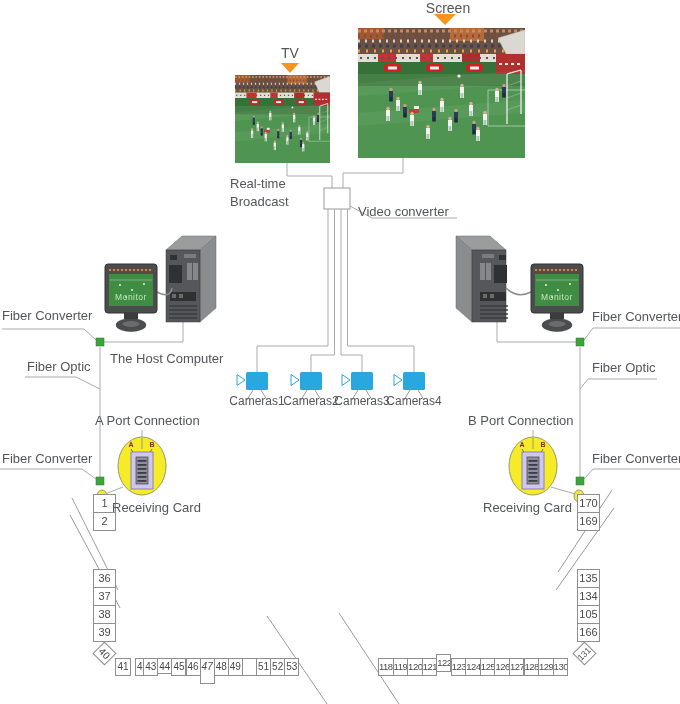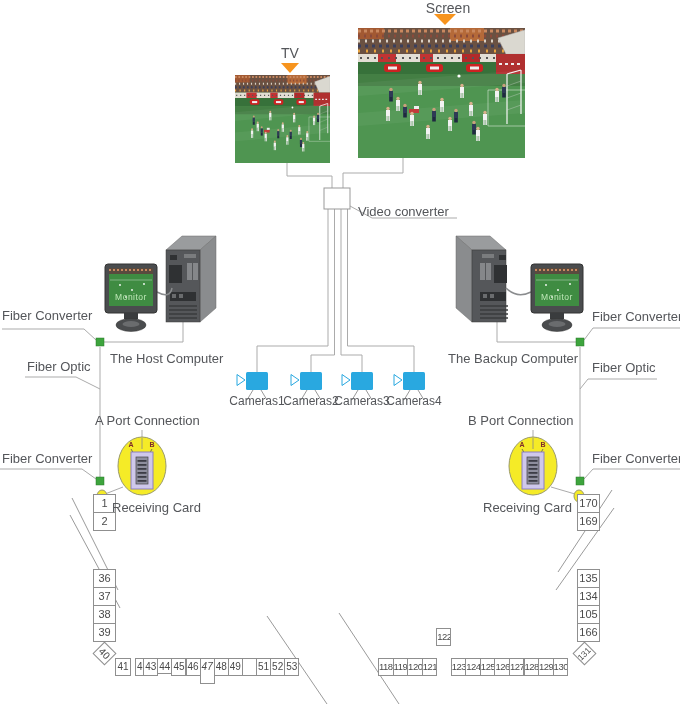--- a/index.html
+++ b/index.html
@@ -255,32 +255,35 @@
     <rect x="96" y="477" width="8" height="8" fill="#3DA43D" stroke="#2A7A2A" stroke-width="0.5"></rect>
     <rect x="576" y="338" width="8" height="8" fill="#3DA43D" stroke="#2A7A2A" stroke-width="0.5"></rect>
     <rect x="576" y="477" width="8" height="8" fill="#3DA43D" stroke="#2A7A2A" stroke-width="0.5"></rect>
     <ellipse cx="102" cy="496" rx="5" ry="6" fill="#F5EB27" stroke="#9A9A6A"></ellipse>
     <ellipse cx="579" cy="496" rx="5" ry="6" fill="#F5EB27" stroke="#9A9A6A"></ellipse>
   </g>
 </svg>
 
 <div class="lbl big center" style="left:418px;top:0px;width:60px;">Screen</div>
 <div class="lbl big center" style="left:264px;top:45px;width:52px;">TV</div>
+<div class="lbl" style="left:230px;top:176px;">
+  <div>Real-time</div>
+  <div style="margin-top:3px;">Broadcast</div>
+</div>
 <div class="lbl" style="left:358px;top:204px;">Video converter</div>
 
 <div class="cam-lbl" style="left:227px;top:394px;">Cameras1</div>
 <div class="cam-lbl" style="left:281px;top:394px;">Cameras2</div>
 <div class="cam-lbl" style="left:332px;top:394px;">Cameras3</div>
 <div class="cam-lbl" style="left:384px;top:394px;">Cameras4</div>
 
 <div class="monitor-lbl" style="left:108px;top:292px;">Monitor</div>
 <div class="monitor-lbl" style="left:534px;top:292px;">Monitor</div>
 
 <div class="lbl" style="left:110px;top:351px;">The Host Computer</div>
-<div class="lbl" style="left:448px;top:351px;">The Backup Computer</div>
 
 <div class="lbl" style="left:2px;top:308px;">Fiber Converter</div>
 <div class="lbl" style="left:592px;top:309px;">Fiber Converter</div>
 <div class="lbl" style="left:2px;top:451px;">Fiber Converter</div>
 <div class="lbl" style="left:592px;top:451px;">Fiber Converter</div>
 <div class="lbl" style="left:27px;top:359px;">Fiber Optic</div>
 <div class="lbl" style="left:592px;top:360px;">Fiber Optic</div>
 
 <div class="lbl" style="left:95px;top:413px;">A Port Connection</div>
 <div class="lbl" style="left:468px;top:413px;">B Port Connection</div>
@@ -317,21 +320,21 @@
       <div class="cell" style="left: 213.7px; top: 658px; width: 15.1px; height: 18px; font-size: 10px; line-height: 16px;">48</div>
       <div class="cell" style="left: 227.8px; top: 658px; width: 15.1px; height: 18px; font-size: 10px; line-height: 16px;">49</div>
       <div class="cell" style="left: 241.9px; top: 658px; width: 15.1px; height: 18px; font-size: 10px; line-height: 16px; padding-left: 48px;">50</div>
       <div class="cell" style="left: 256px; top: 658px; width: 15.1px; height: 18px; font-size: 10px; line-height: 16px;">51</div>
       <div class="cell" style="left: 270.1px; top: 658px; width: 15.1px; height: 18px; font-size: 10px; line-height: 16px;">52</div>
       <div class="cell" style="left: 284.2px; top: 658px; width: 15.1px; height: 18px; font-size: 10px; line-height: 16px;">53</div>
       <div class="cell" style="left: 378px; top: 658px; width: 15.55px; height: 18px; font-size: 9.5px; line-height: 16px; letter-spacing: -0.5px;">118</div>
       <div class="cell" style="left: 392.55px; top: 658px; width: 15.55px; height: 18px; font-size: 9.5px; line-height: 16px; letter-spacing: -0.5px;">119</div>
       <div class="cell" style="left: 407.1px; top: 658px; width: 15.55px; height: 18px; font-size: 9.5px; line-height: 16px; letter-spacing: -0.5px; text-align: right;">120</div>
       <div class="cell" style="left: 421.65px; top: 658px; width: 15.55px; height: 18px; font-size: 9.5px; line-height: 16px; letter-spacing: -0.5px;">121</div>
-      <div class="cell" style="left: 436.2px; top: 628px; width: 15px; height: 18px; font-size: 9.5px; line-height: 16px; letter-spacing: -0.5px;">122</div>
+      <div class="cell" style="left: 436.2px; top: 654px; width: 15px; height: 18px; font-size: 9.5px; line-height: 16px; letter-spacing: -0.5px;">122</div>
       <div class="cell" style="left: 450.75px; top: 658px; width: 15.55px; height: 18px; font-size: 9.5px; line-height: 16px; letter-spacing: -0.5px;">123</div>
       <div class="cell" style="left: 465.3px; top: 658px; width: 15.55px; height: 18px; font-size: 9.5px; line-height: 16px; letter-spacing: -0.5px;">124</div>
       <div class="cell" style="left: 479.85px; top: 658px; width: 15.55px; height: 18px; font-size: 9.5px; line-height: 16px; letter-spacing: -0.5px;">125</div>
       <div class="cell" style="left: 494.4px; top: 658px; width: 15.55px; height: 18px; font-size: 9.5px; line-height: 16px; letter-spacing: -0.5px;">126</div>
       <div class="cell" style="left: 508.95px; top: 658px; width: 15.55px; height: 18px; font-size: 9.5px; line-height: 16px; letter-spacing: -0.5px;">127</div>
       <div class="cell" style="left: 523.5px; top: 658px; width: 15.55px; height: 18px; font-size: 9.5px; line-height: 16px; letter-spacing: -0.5px;">128</div>
       <div class="cell" style="left: 538.05px; top: 658px; width: 15.55px; height: 18px; font-size: 9.5px; line-height: 16px; letter-spacing: -0.5px;">129</div>
       <div class="cell" style="left: 552.6px; top: 658px; width: 15.55px; height: 18px; font-size: 9.5px; line-height: 16px; letter-spacing: -0.5px;">130</div>
     </div>
 </div>

